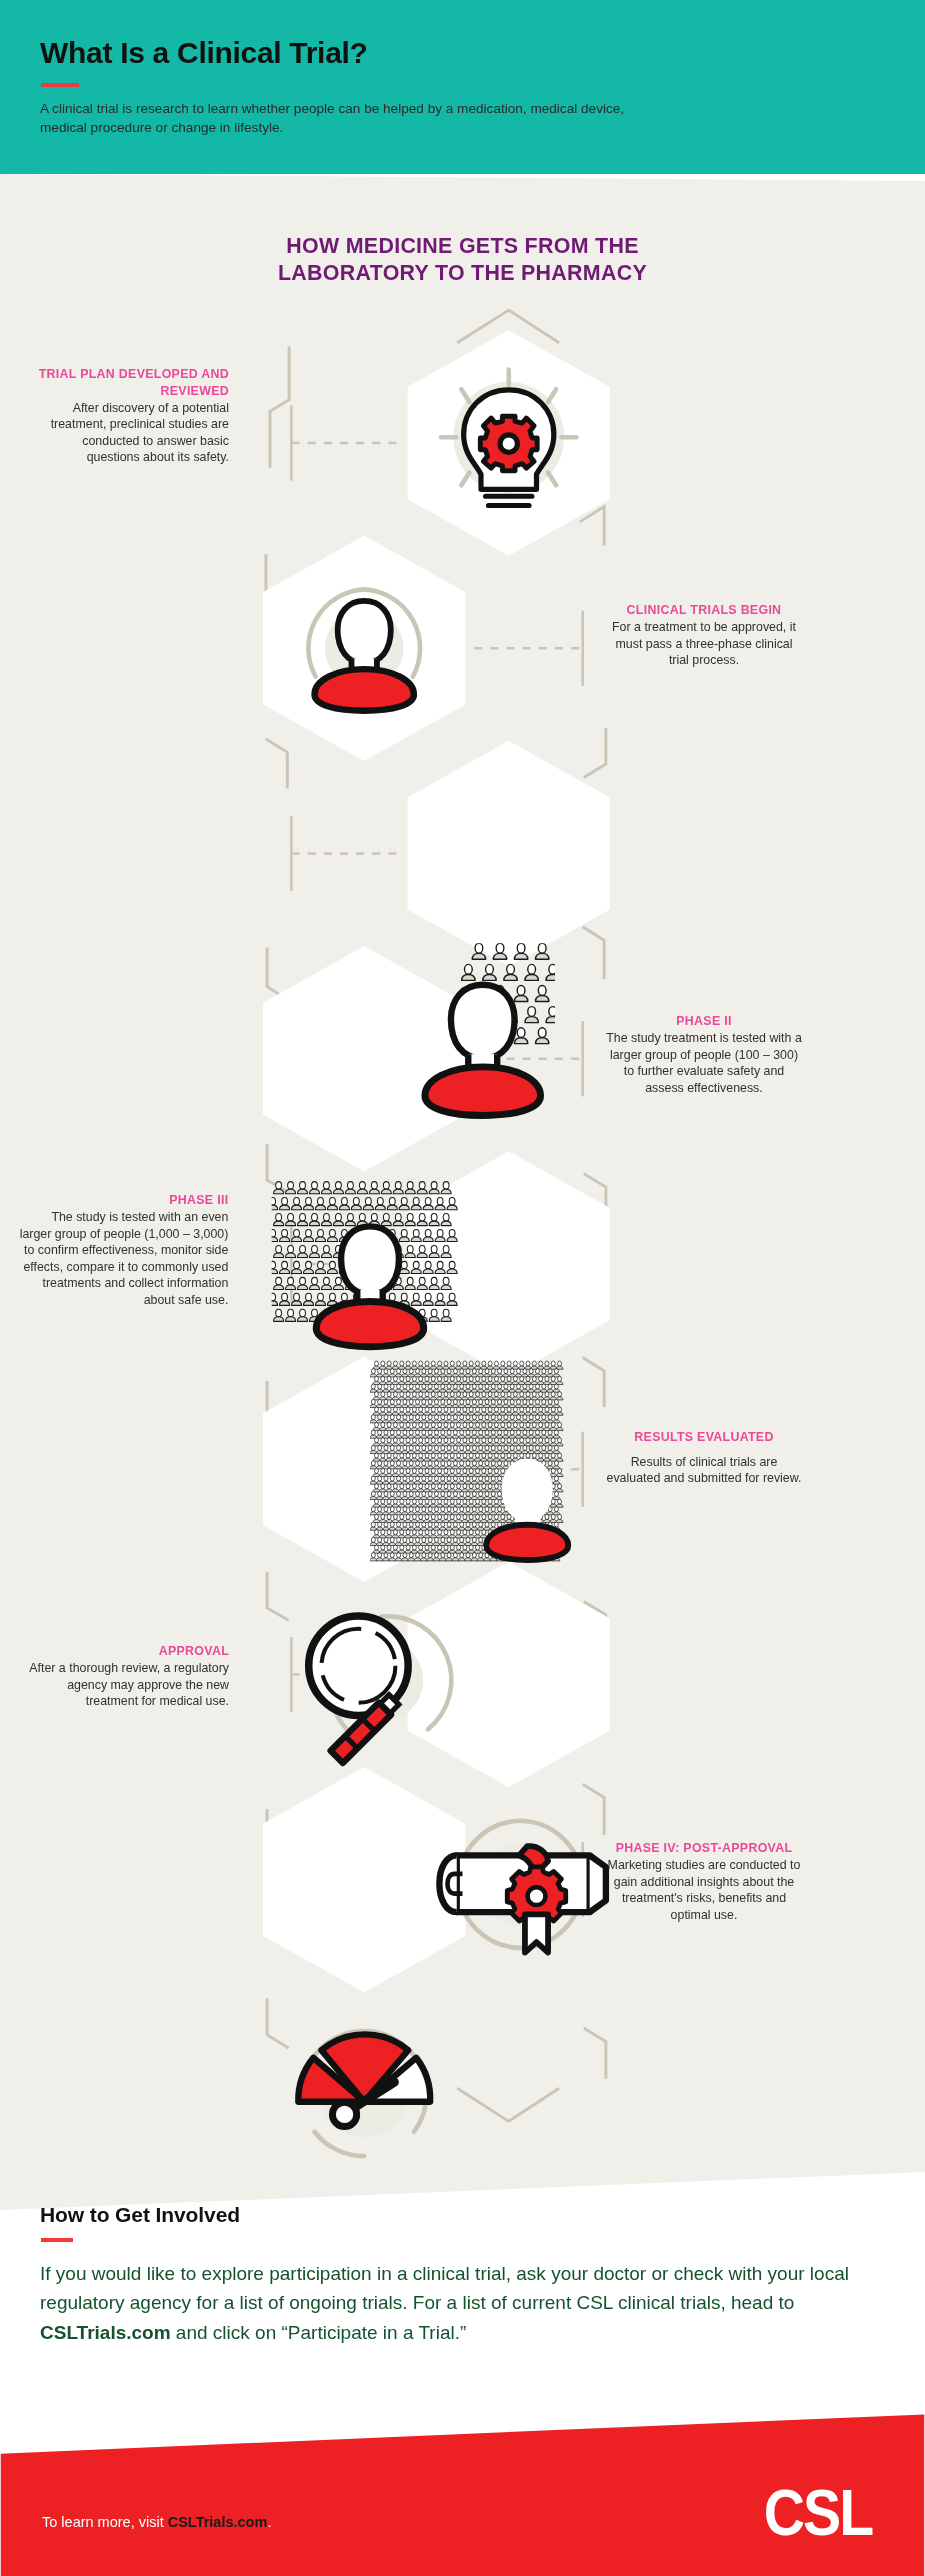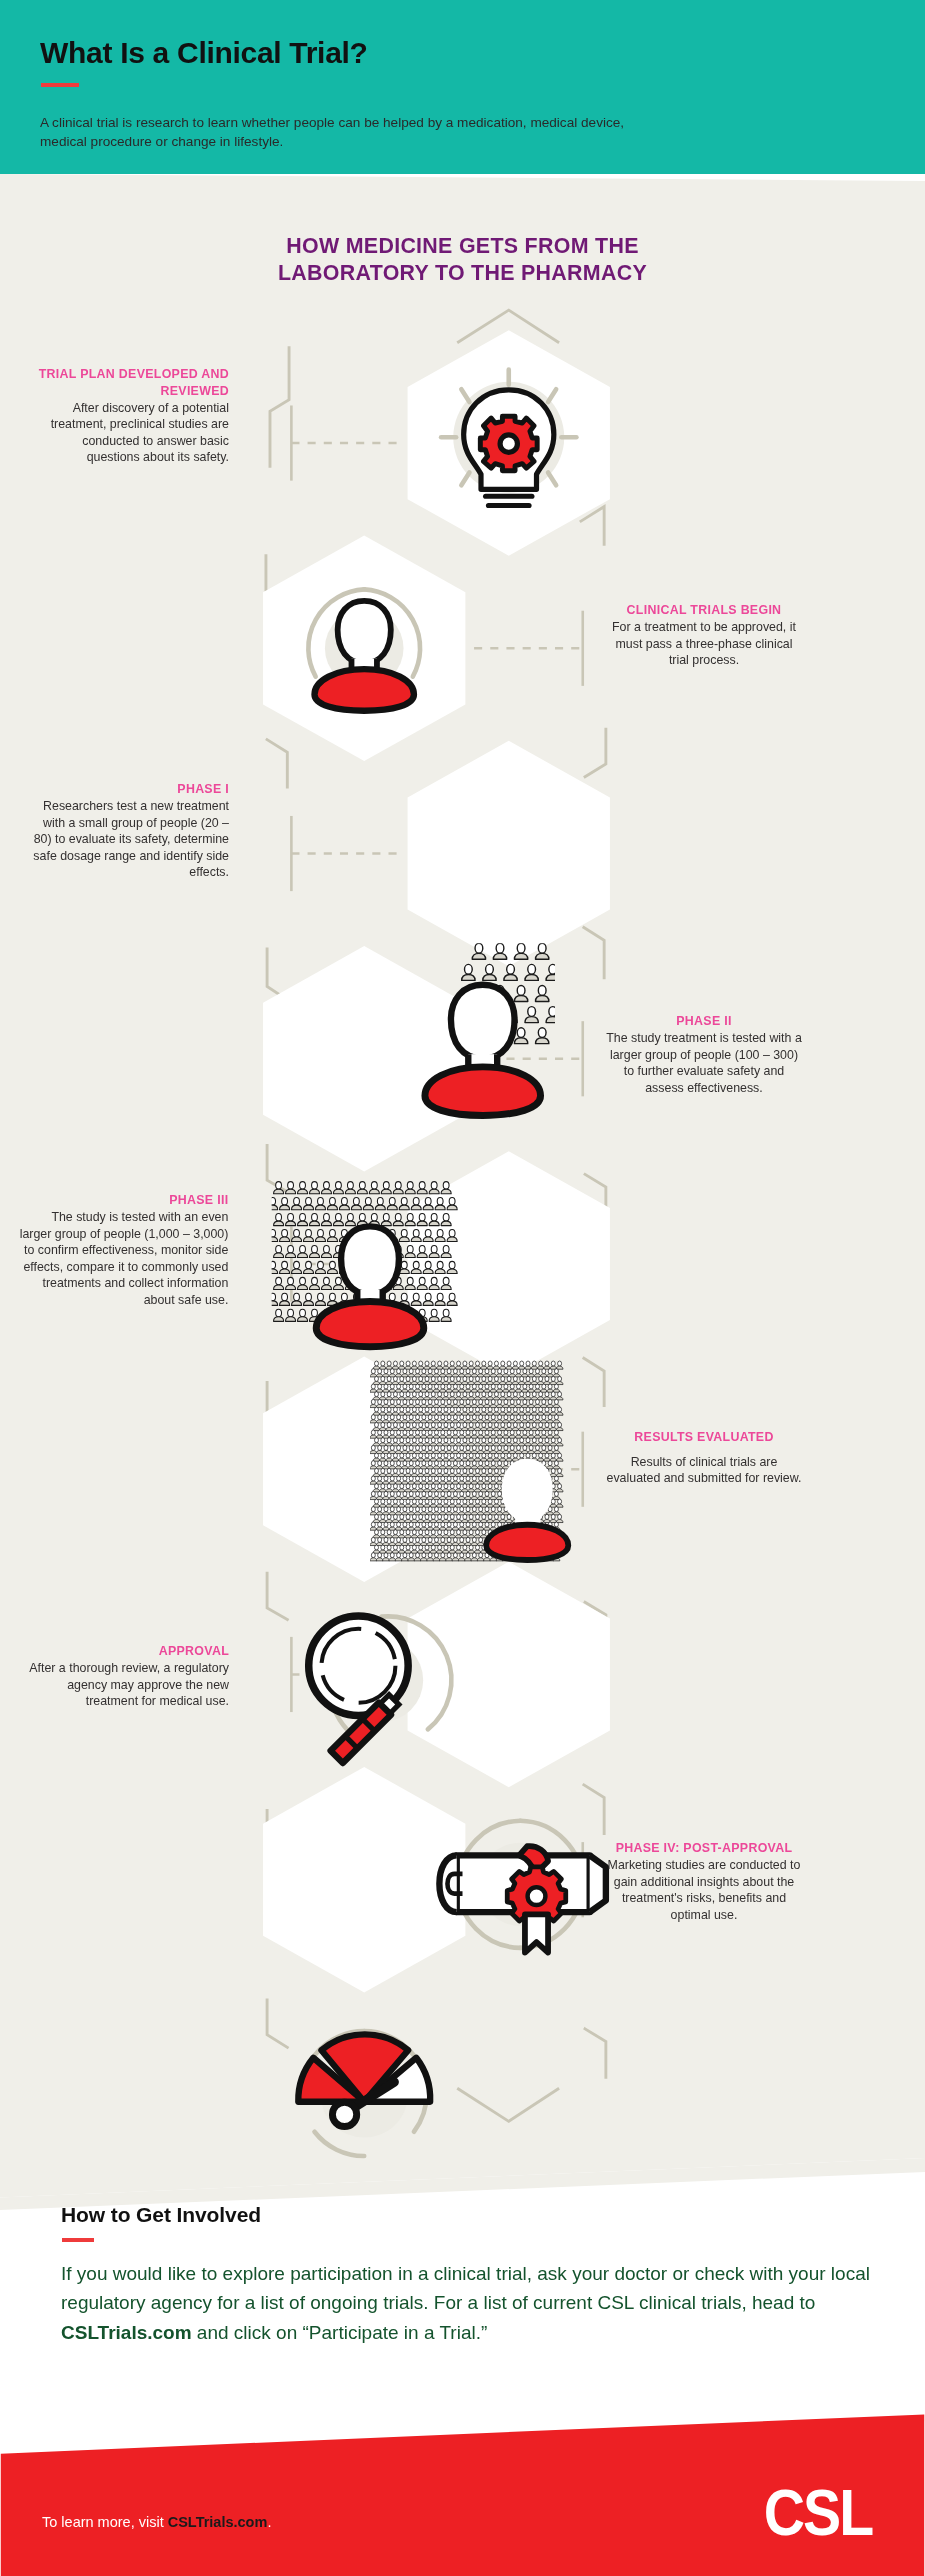--- a/index.html
+++ b/index.html
@@ -28,21 +28,21 @@
     font-weight: bold;
     letter-spacing: -0.3px;
     color: #111111;
   }
   .red-rule {
     width: 38px; height: 4px;
     background: #ef3b3b;
     margin: 12.7px 0 0 1.2px;
   }
   .intro-text {
-    margin-top: 26px;
+    margin-top: 12px;
     font-size: 13.6px;
     line-height: 1.42;
     max-width: 630px;
     color: #2a2a2a;
   }
 
   
   .beige-panel {
     position: absolute;
     left: 0; top: 0;
@@ -91,21 +91,21 @@
     color: #333030;
     margin-top: 0.6px;
   }
 
   
   .bottom-section {
     position: absolute;
     left: 0; top: 2163px;
     width: 897px; height: 249px;
     z-index: 5;
-    padding: 40px 0 0 61px;
+    padding: 40px 0 0 40px;
   }
   .bottom-title {
     font-size: 21px;
     font-weight: bold;
     color: #111111;
     letter-spacing: -0.1px;
   }
   .bottom-rule {
     width: 32px; height: 3.5px;
     background: #ef3b3b;
@@ -730,24 +730,20 @@
   <div class="step-text left" style="left:29px; top:192px;">
     <div class="step-title">TRIAL PLAN DEVELOPED AND REVIEWED</div>
     <div class="step-body">After discovery of a potential treatment, preclinical studies are conducted to answer basic questions about its safety.</div>
   </div>
 
   <div class="step-text right" style="left:604px; top:428px;">
     <div class="step-title">CLINICAL TRIALS BEGIN</div>
     <div class="step-body">For a treatment to be approved, it must pass a three-phase clinical trial process.</div>
   </div>
 
-  <div class="step-text left" style="left:29px; top:607px;">
-    <div class="step-title">PHASE I</div>
-    <div class="step-body">Researchers test a new treatment with a small group of people (20 – 80) to evaluate its safety, determine safe dosage range and identify side effects.</div>
-  </div>
 
   <div class="step-text right" style="left:604px; top:839px;">
     <div class="step-title">PHASE II</div>
     <div class="step-body">The study treatment is tested with a larger group of people (100 – 300) to further evaluate safety and assess effectiveness.</div>
   </div>
 
   <div class="step-text left" style="left:17.4px; top:1018px; width:211px;">
     <div class="step-title">PHASE III</div>
     <div class="step-body">The study is tested with an even larger group of people (1,000 – 3,000) to confirm effectiveness, monitor side effects, compare it to commonly used treatments and collect information about safe use.</div>
   </div>

